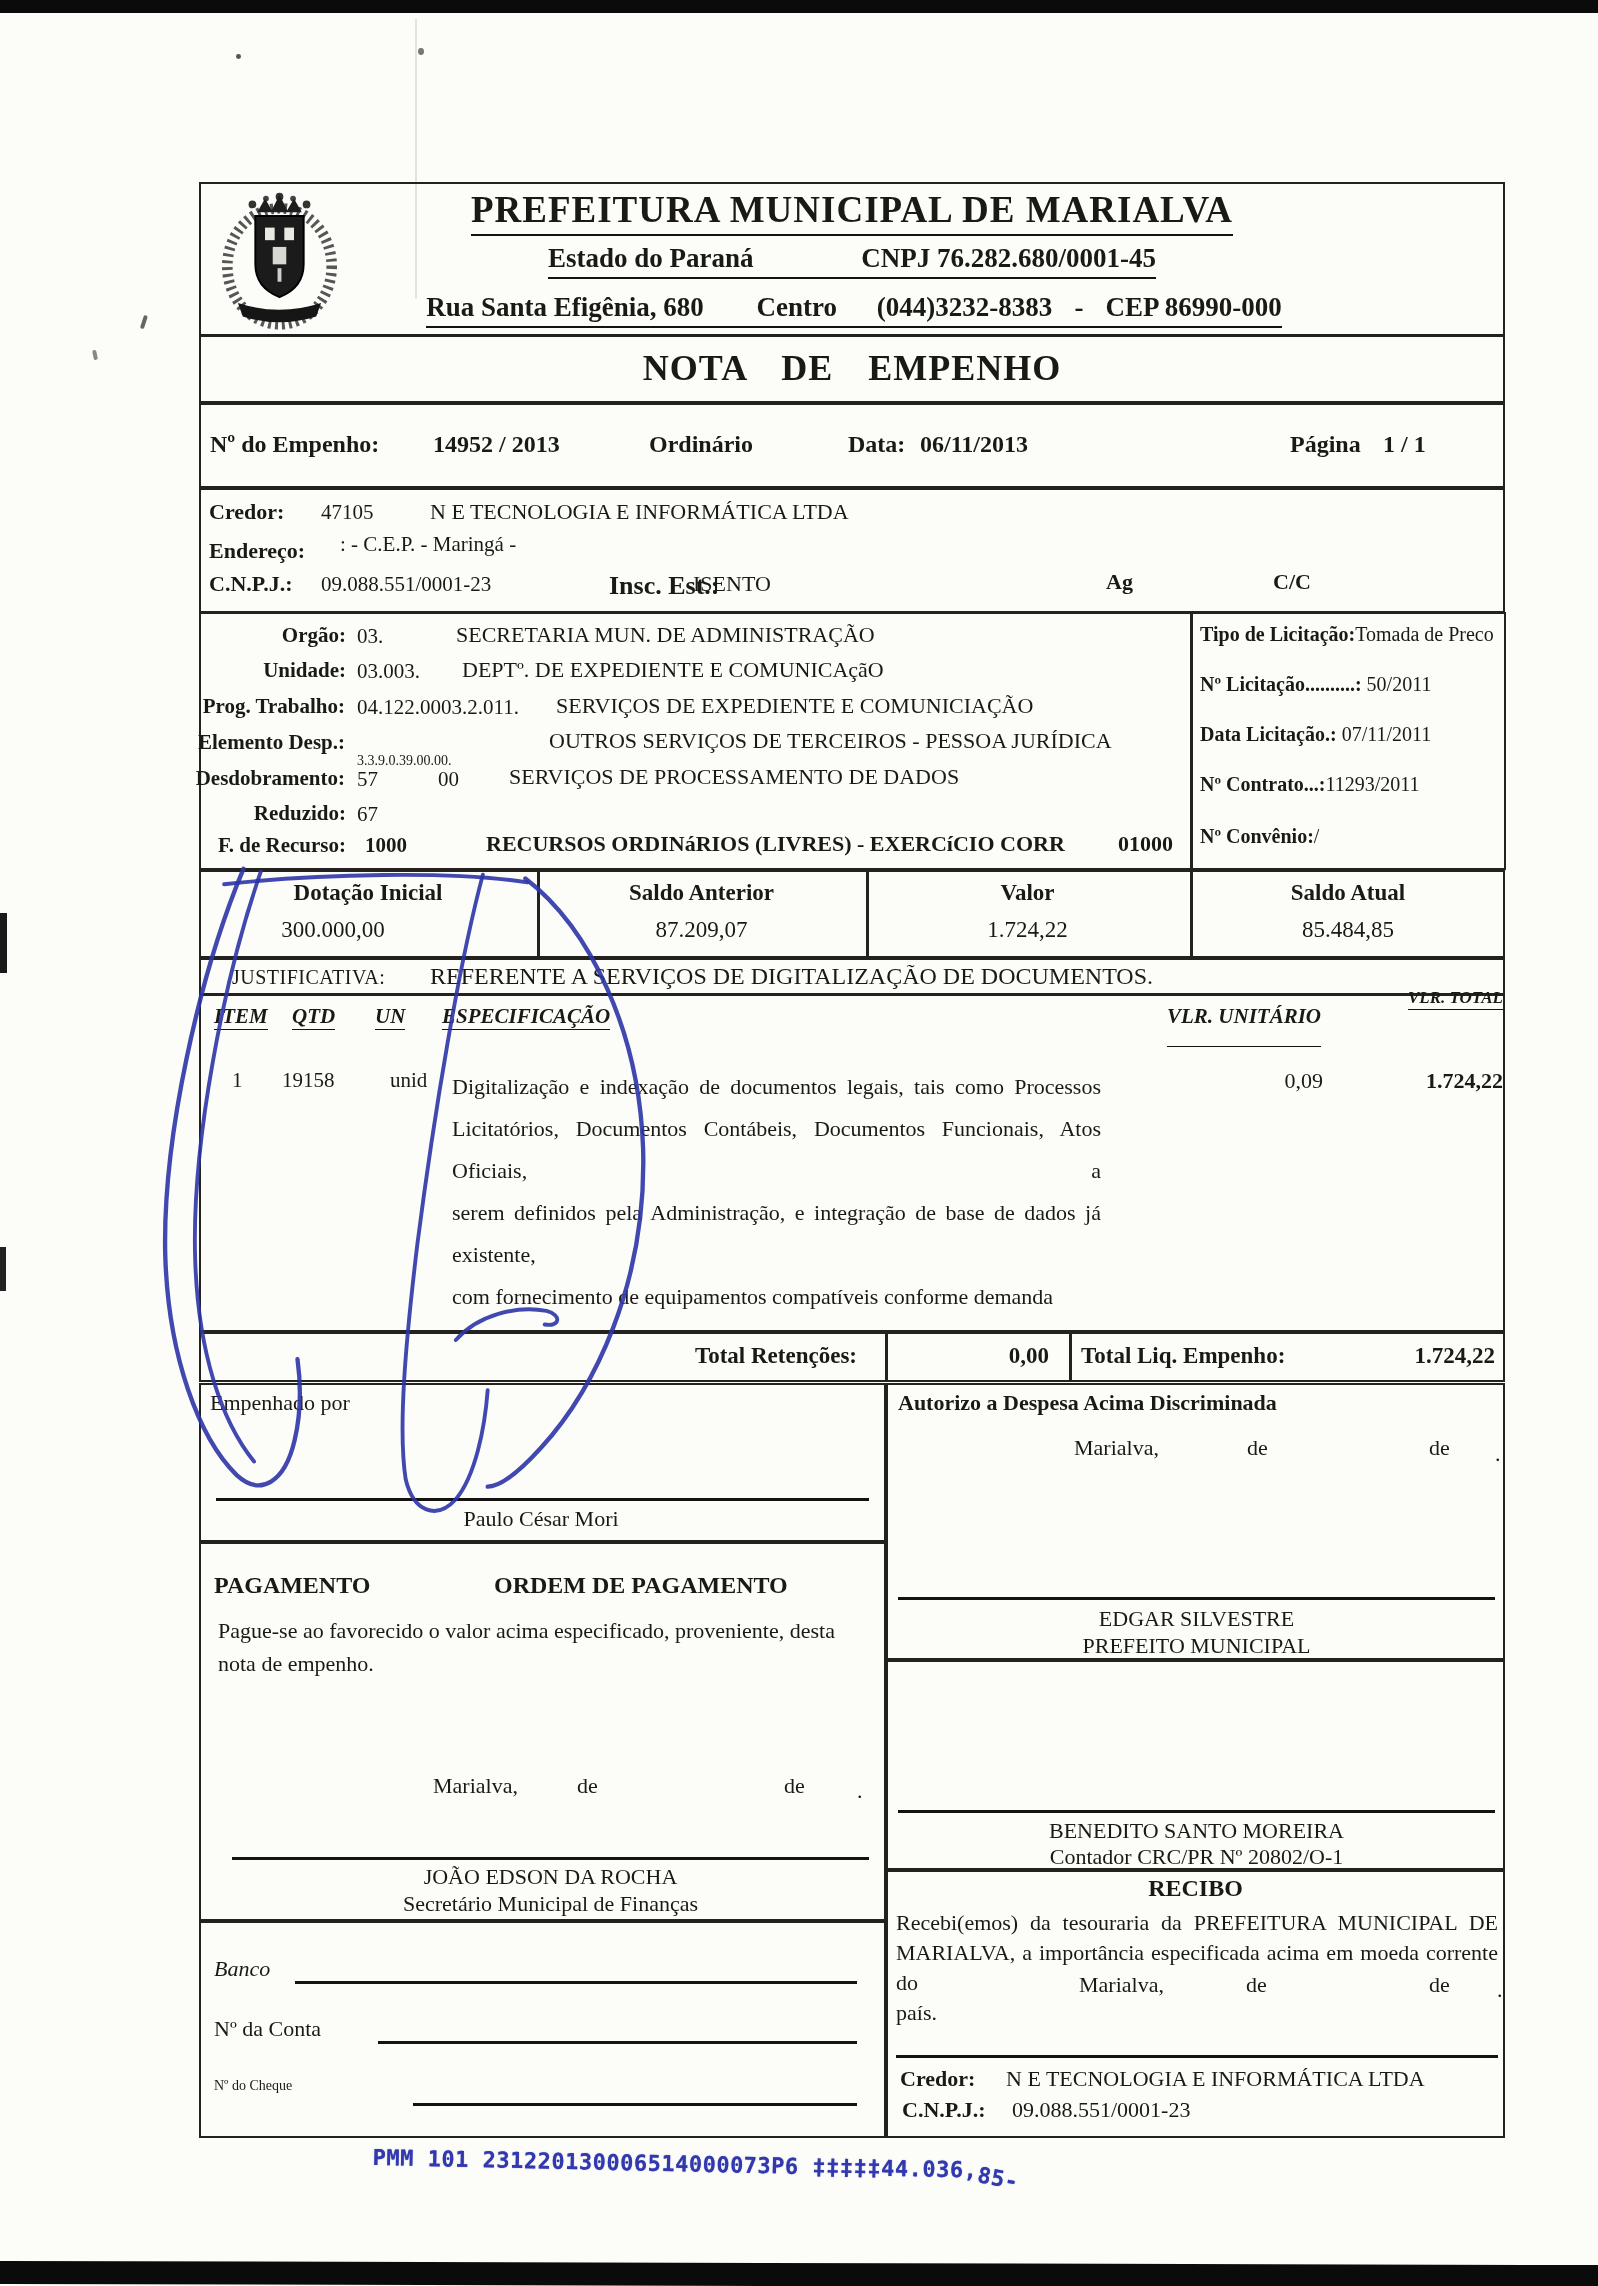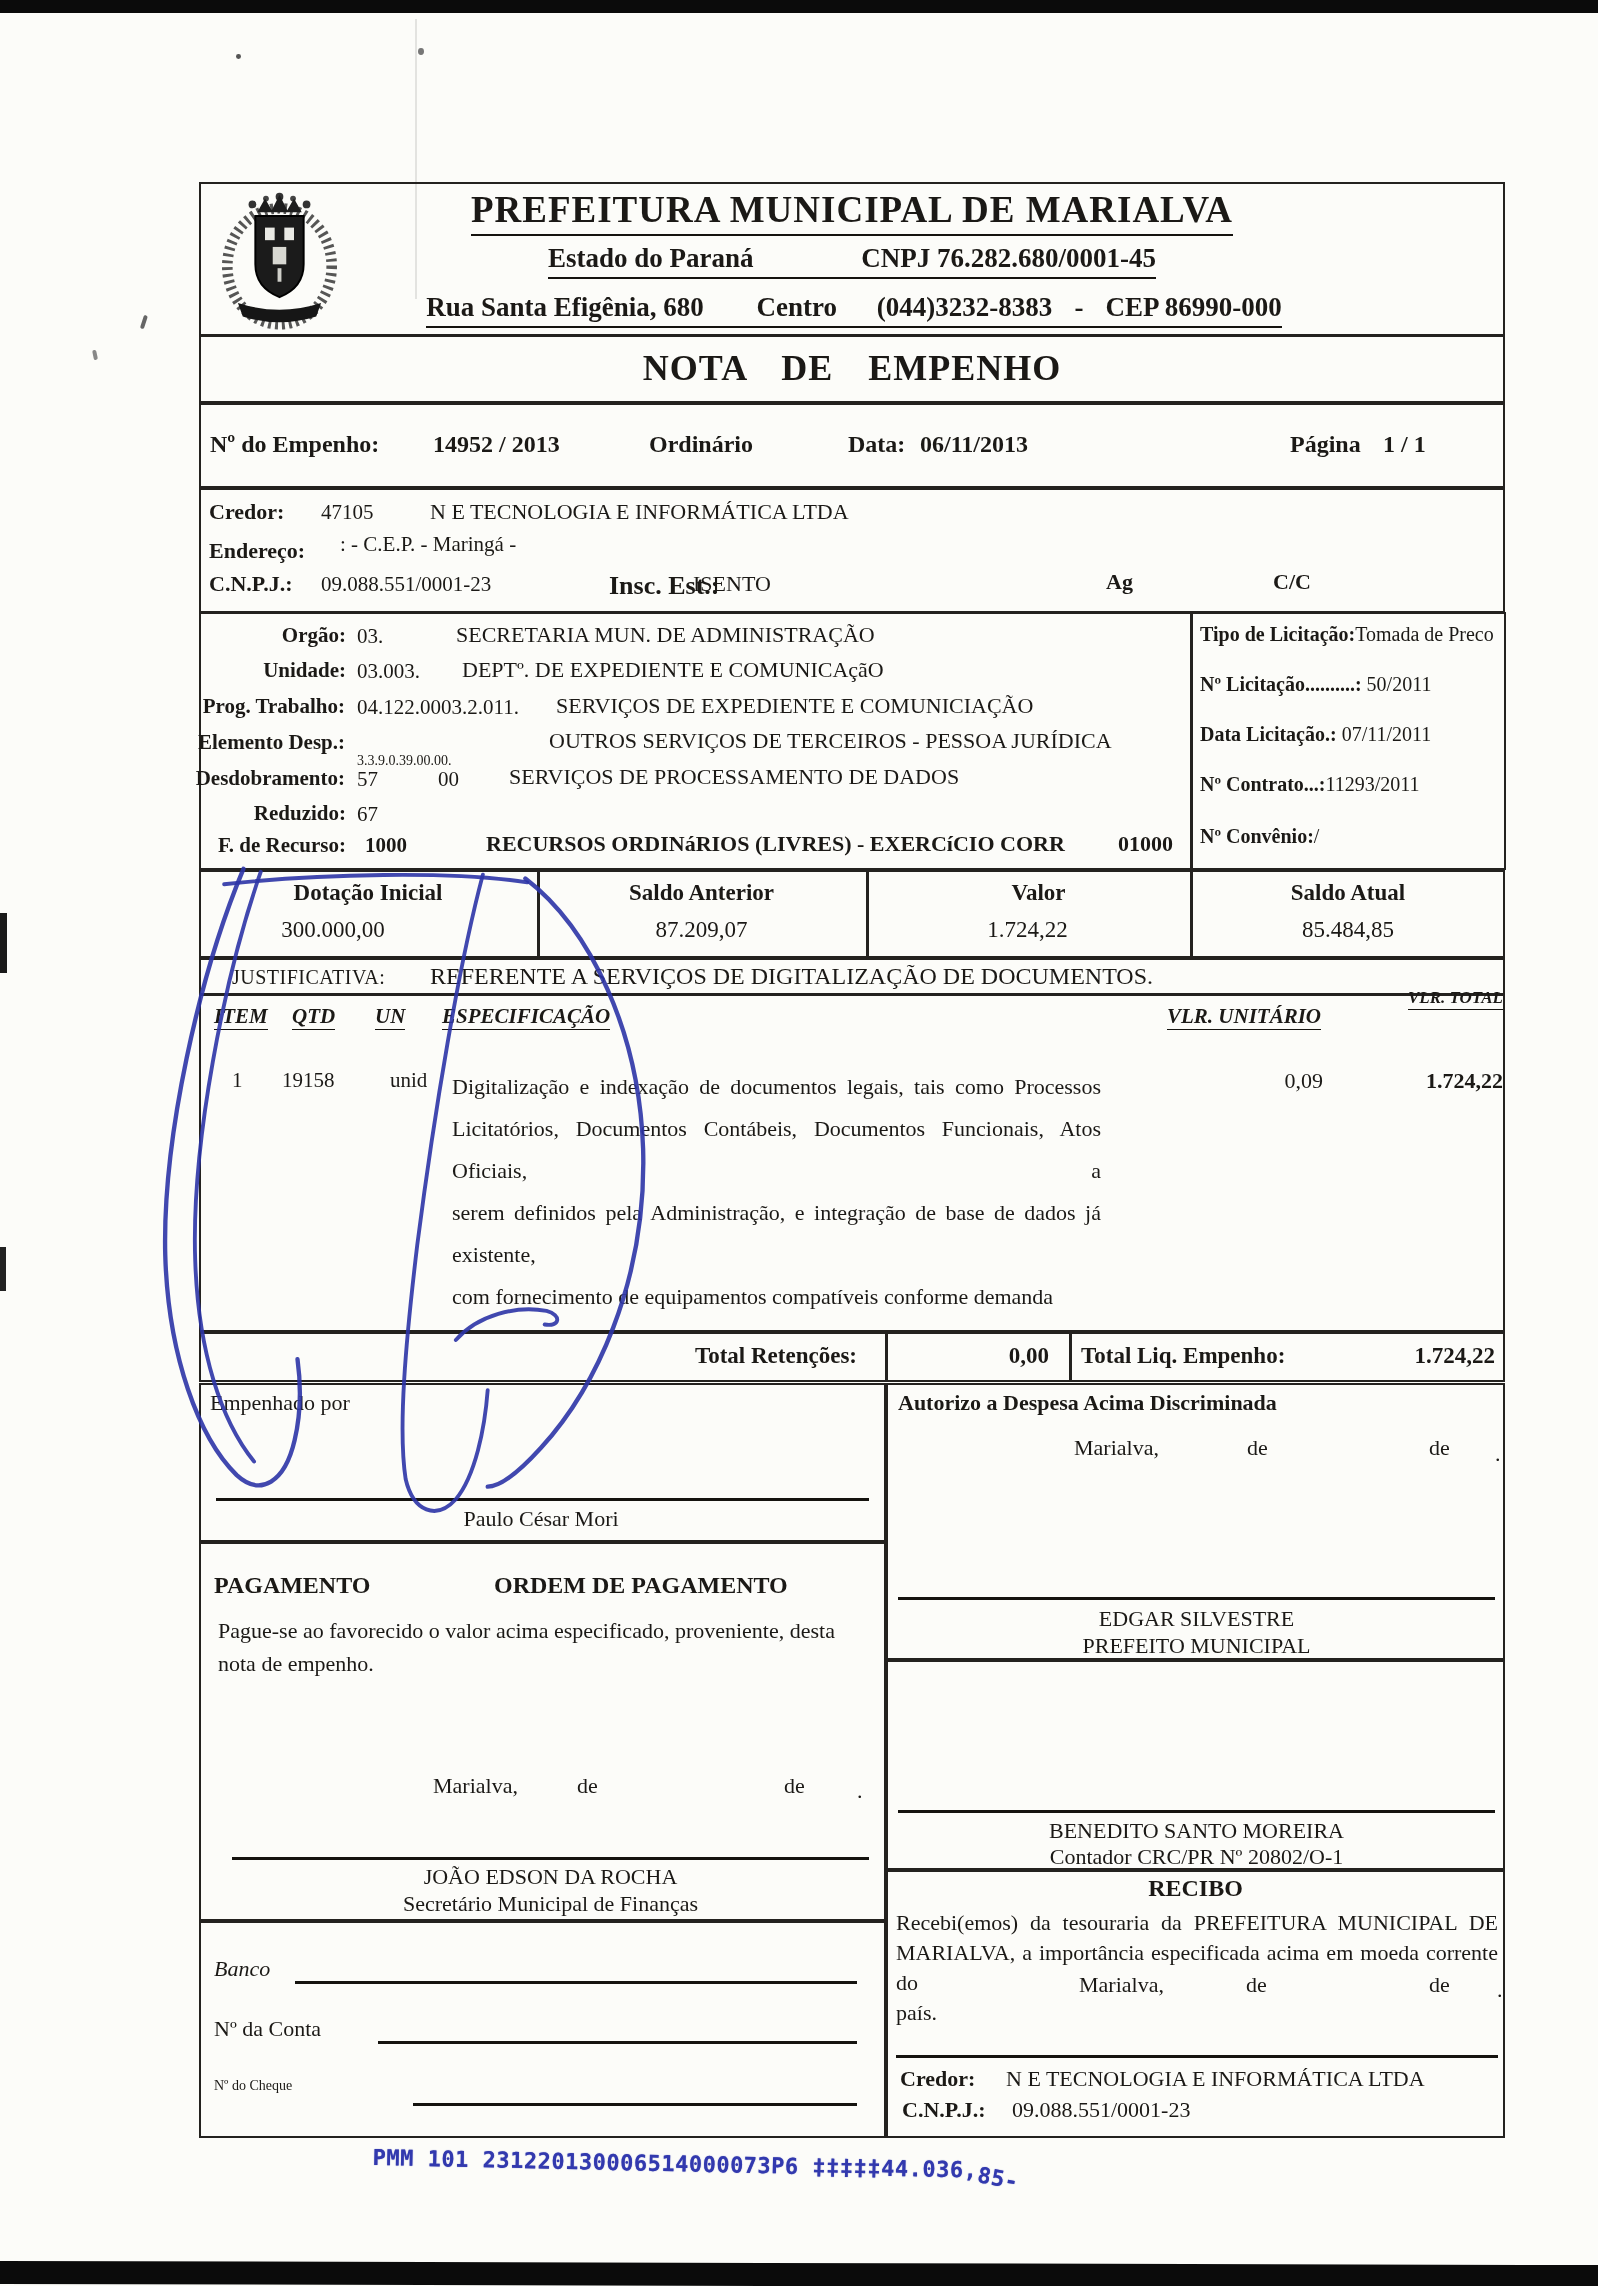--- a/index.html
+++ b/index.html
@@ -146,35 +146,35 @@
 
 <div class="box" style="left:199px;top:870px;width:1306px;height:88px;"></div>
 <div class="vline" style="left:537px;top:870px;height:88px;"></div>
 <div class="vline" style="left:866px;top:870px;height:88px;"></div>
 <div class="vline" style="left:1190px;top:870px;height:88px;"></div>
 
 <div class="t ctr b" style="left:199px;top:880px;width:338px;font-size:23px;">Dotação Inicial</div>
 <div class="t ctr" style="left:164px;top:917px;width:338px;font-size:23px;">300.000,00</div>
 <div class="t ctr b" style="left:537px;top:880px;width:329px;font-size:23px;">Saldo Anterior</div>
 <div class="t ctr" style="left:537px;top:917px;width:329px;font-size:23px;">87.209,07</div>
-<div class="t ctr b" style="left:866px;top:880px;width:323px;font-size:23px;padding-left:11px;">Valor</div>
+<div class="t ctr b" style="left:866px;top:880px;width:323px;font-size:23px;">Valor</div>
 <div class="t ctr" style="left:866px;top:917px;width:323px;font-size:23px;">1.724,22</div>
 <div class="t ctr b" style="left:1190px;top:880px;width:316px;font-size:23px;">Saldo Atual</div>
 <div class="t ctr" style="left:1190px;top:917px;width:316px;font-size:23px;">85.484,85</div>
 
 <div class="box" style="left:199px;top:958px;width:1306px;height:37px;"></div>
 <span class="t" style="left:232px;top:966px;font-size:20px;letter-spacing:0.5px;">JUSTIFICATIVA:</span>
 <span class="t" style="left:430px;top:963px;font-size:24px;">REFERENTE A SERVIÇOS DE DIGITALIZAÇÃO DE DOCUMENTOS.</span>
 
 <div class="box" style="left:199px;top:994px;width:1306px;height:338px;"></div>
 <span class="t b i" style="left:214px;top:1004px;font-size:21px;"><span class="uline" style="border-bottom-width:1.9px;padding-bottom:1px;">ITEM</span></span>
 <span class="t b i" style="left:292px;top:1004px;font-size:21px;"><span class="uline" style="border-bottom-width:1.9px;padding-bottom:1px;">QTD</span></span>
 <span class="t b i" style="left:375px;top:1004px;font-size:21px;"><span class="uline" style="border-bottom-width:1.9px;padding-bottom:1px;">UN</span></span>
 <span class="t b i" style="left:442px;top:1004px;font-size:21px;"><span class="uline" style="border-bottom-width:1.9px;padding-bottom:1px;">ESPECIFICAÇÃO</span></span>
-<div class="t b i rt" style="left:1139px;top:1004px;width:182px;font-size:21px;"><span class="uline" style="border-bottom-width:1.9px;padding-bottom:1px;">VLR. UNITÁRIO</span></div>
+<div class="t b i rt" style="left:1139px;top:1004px;width:182px;font-size:21px;"><span class="uline" style="border-bottom-width:1.9px;padding-bottom:18px;">VLR. UNITÁRIO</span></div>
 <div class="t b i rt" style="left:1352px;top:988px;width:151px;font-size:17px;"><span class="uline" style="border-bottom-width:1.9px;padding-bottom:1px;">VLR. TOTAL</span></div>
 
 <span class="t" style="left:232px;top:1068px;font-size:21px;">1</span>
 <span class="t" style="left:282px;top:1068px;font-size:21px;">19158</span>
 <span class="t" style="left:390px;top:1068px;font-size:21px;">unid</span>
 <div class="t" style="left:452px;top:1066px;width:649px;font-size:22px;line-height:42px;white-space:normal;">
   <div class="jy">Digitalização e indexação de documentos legais, tais como Processos</div>
   <div class="jy">Licitatórios, Documentos Contábeis, Documentos Funcionais, Atos Oficiais, a</div>
   <div class="jy">serem definidos pela Administração, e integração de base de dados já existente,</div>
   <div>com fornecimento de equipamentos compatíveis conforme demanda</div>

